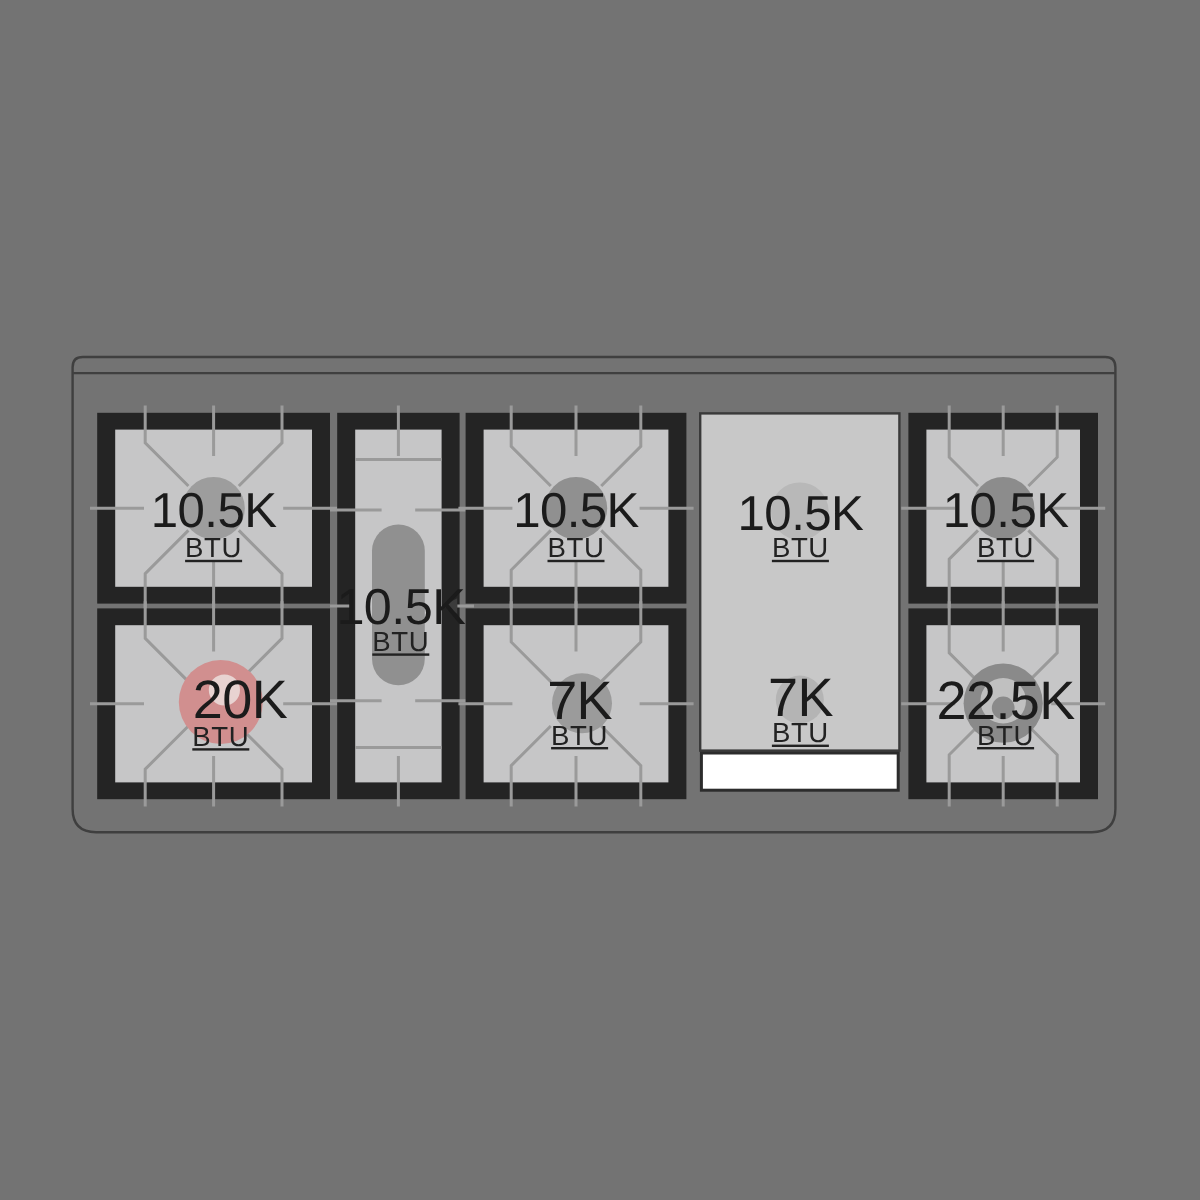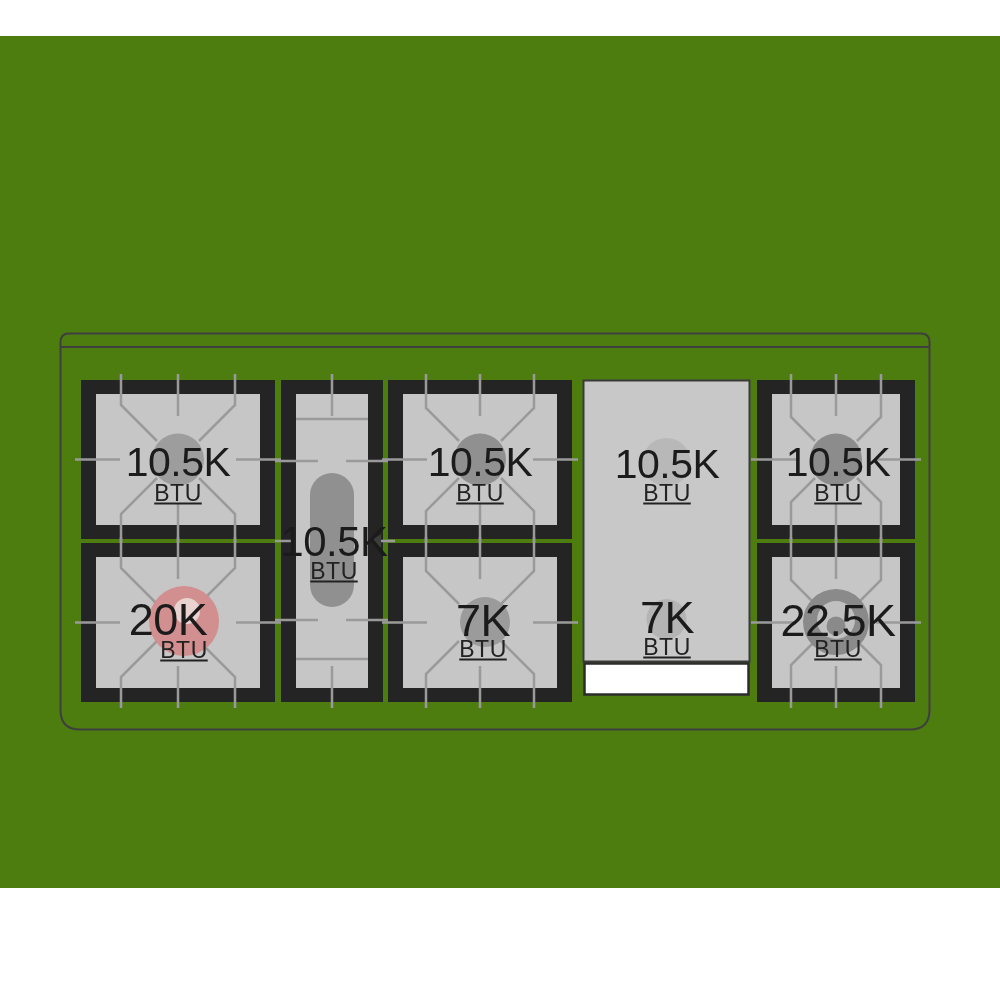--- a/index.html
+++ b/index.html
@@ -1,17 +1,17 @@
 <!DOCTYPE html>
 <html><head>
 <meta charset="utf-8">
 <style>
   html,body{margin:0;padding:0;background:#ffffff;}
-  .stage{position:relative;width:1000px;height:852px;background:#4d7c0f;
-         font-family:"Liberation Sans", sans-serif;overflow:hidden;margin-top:36px;}
+  .stage{position:relative;width:1000px;height:1000px;background:#737373;
+         font-family:"Liberation Sans", sans-serif;overflow:hidden;}
   .stage svg{position:absolute;left:0;top:0;}
   .lbl{position:absolute;transform:translate(-50%,-50%);white-space:nowrap;
        text-align:center;color:#1b1b1b;line-height:1;}
   .num{font-size:41px;letter-spacing:-0.5px;}
   .num.front{font-size:45px;}
   .num.oval{font-size:42px;}
   .unit{font-size:23px;color:#222222;letter-spacing:0.5px;text-decoration:underline;}
 </style>
 </head>
 <body>
@@ -99,21 +99,21 @@
       <circle cx="836" cy="590" r="9.5" fill="#8a8a8a"></circle>
     </g>
   </svg>
 
   <div>
     <div class="lbl num" style="left:178px;top:426px;position:absolute;">10.5K</div>
     <div class="lbl unit" style="left:178px;top:457px;position:absolute;">BTU</div>
   </div>
 
   <div>
-    <div class="lbl num front" style="left:168px;top:583px;position:absolute;">20K</div>
+    <div class="lbl num front" style="left:200px;top:583px;position:absolute;">20K</div>
     <div class="lbl unit" style="left:184px;top:614px;position:absolute;">BTU</div>
   </div>
 
   <div>
     <div class="lbl num oval" style="left:334px;top:506px;position:absolute;">10.5K</div>
     <div class="lbl unit" style="left:334px;top:535px;position:absolute;">BTU</div>
   </div>
 
   <div>
     <div class="lbl num" style="left:480px;top:426px;position:absolute;">10.5K</div>

